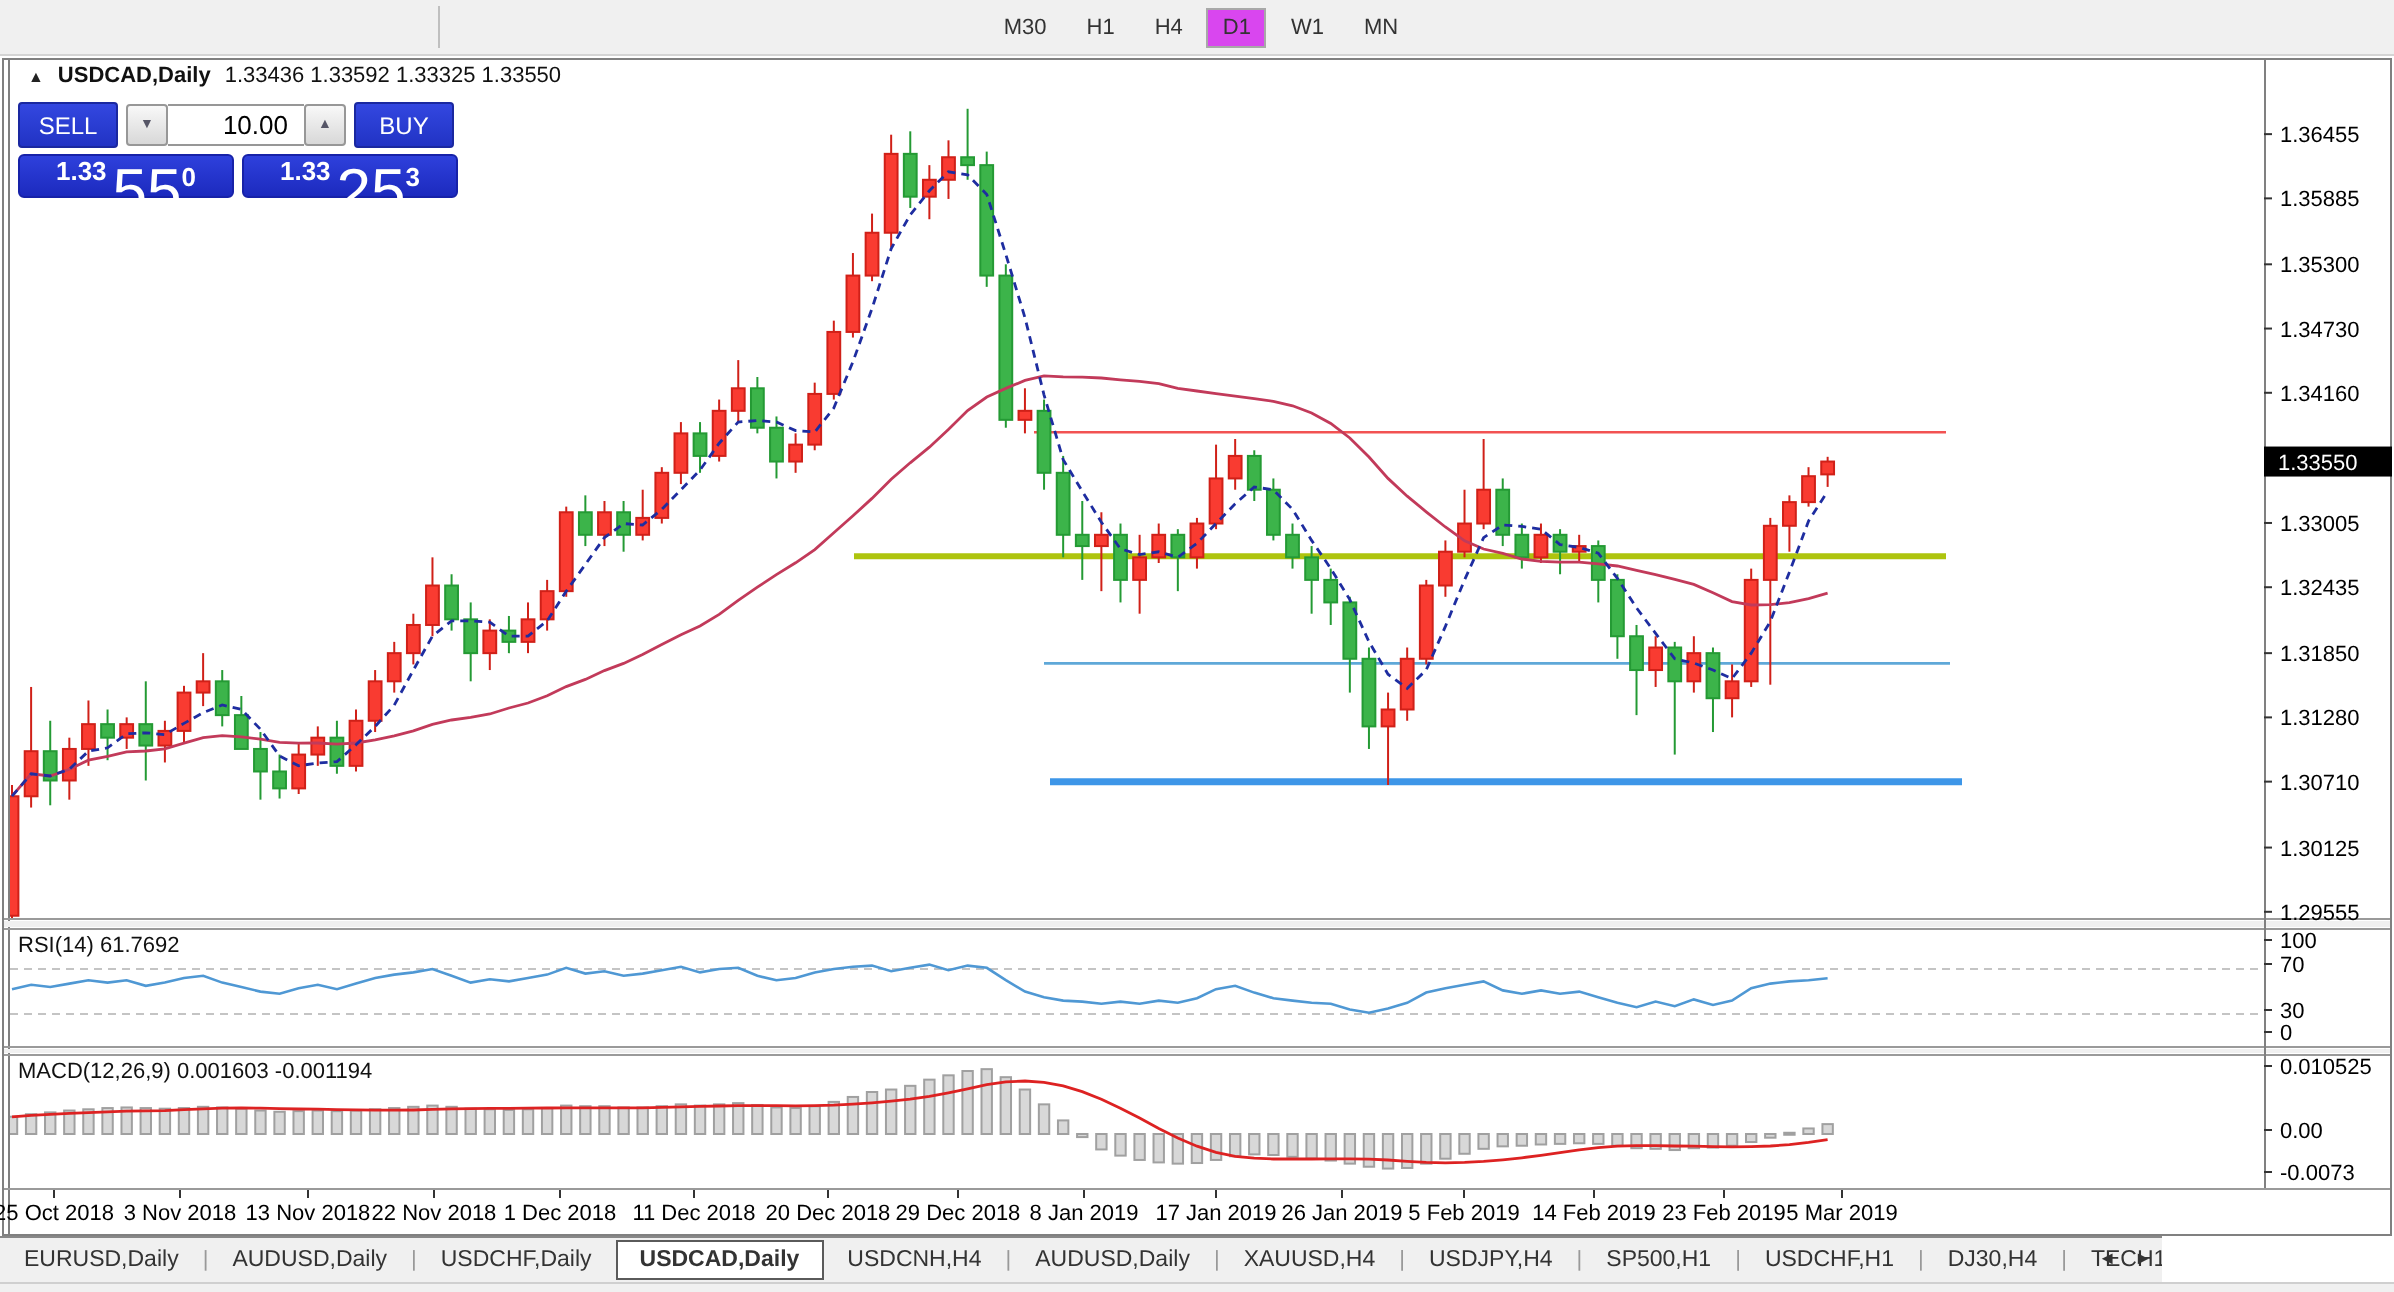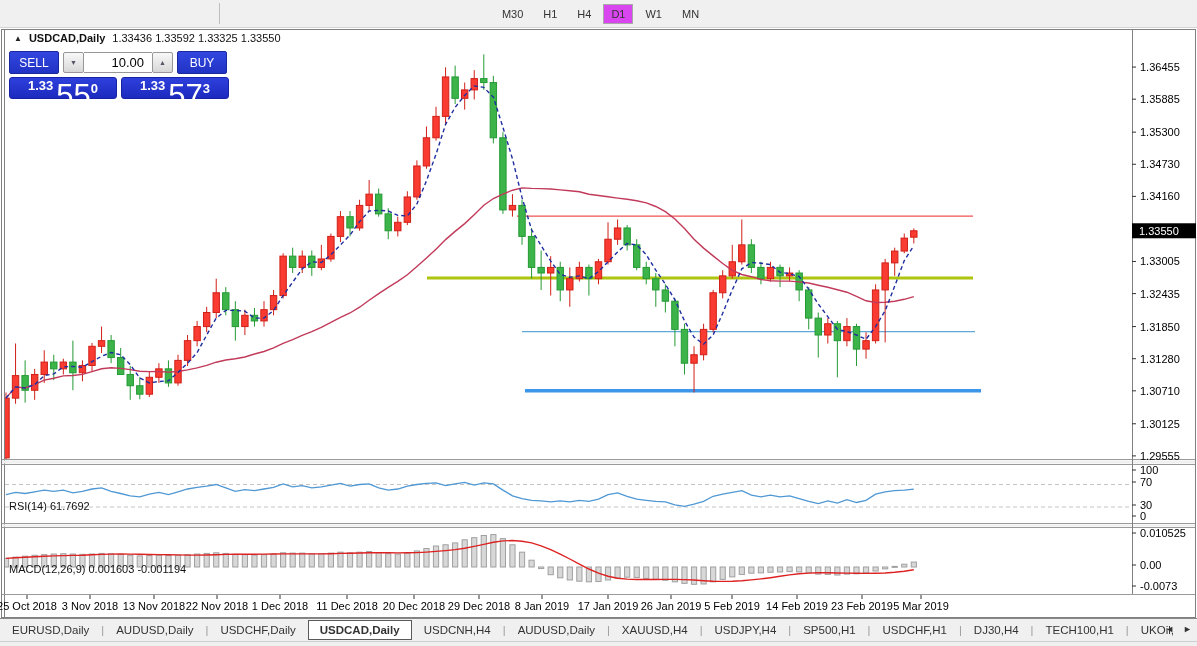--- a/index.html
+++ b/index.html
@@ -37,24 +37,24 @@
        font-family:"Liberation Sans",sans-serif;font-size:13px;text-align:right;padding-right:8px;color:#000;}
   .blue-btn.buy{margin-left:4px;}
   .tp-row2{display:flex;gap:4px;margin-top:3px;}
   .price-tile{width:108px;height:22px;background:linear-gradient(#2e40dc,#1c2abe);border:1px solid #1722a8;
               border-radius:3px;color:#fff;display:flex;justify-content:center;cursor:default;text-align:right;}
   .px-small{font-size:13px;font-weight:bold;align-self:flex-end;padding-bottom:5px;margin-right:3px;}
   .px-big{font-size:31px;line-height:36px;text-decoration:underline;}
   .px-sup{font-size:13px;font-weight:bold;align-self:flex-start;padding-top:3px;}
 
   
-  .ind-label{position:absolute;left:9px;font-size:11px;color:#111;margin-top:33px;}
+  .ind-label{position:absolute;left:9px;font-size:11px;color:#111;}
 
   
-  .tabbar{position:absolute;left:0;top:618px;width:1197px;height:23px;background:#f0f0f0;
+  .tabbar{position:absolute;left:0;top:618px;width:1081px;height:23px;background:#f0f0f0;
           border-top:1px solid #888;display:flex;align-items:center;overflow:hidden;padding-right:52px;}
   .tab{font-size:11.5px;color:#333;padding:4px 12px;white-space:nowrap;cursor:default;}
   .tab.active{background:#fff;border:1px solid #5a5a5a;font-weight:bold;padding:3px 11px;}
   .tab-sep{color:#999;font-size:11px;}
   .tab-scroll{position:absolute;right:5px;top:5px;display:flex;gap:9px;}
   .tab-scroll span{font-size:9px;color:#333;cursor:default;}
   .bottom-strip{position:absolute;left:0;top:641px;width:1197px;height:5px;background:#f0f0f0;
                 border-top:1px solid #cfcfcf;}
 </style>
 </head>
@@ -486,21 +486,21 @@
       <button class="blue-btn buy">BUY</button>
     </div>
     <div class="tp-row2">
       <div class="price-tile">
         <span class="px-small">1.33</span>
         <span class="px-big">55</span>
         <span class="px-sup">0</span>
       </div>
       <div class="price-tile">
         <span class="px-small">1.33</span>
-        <span class="px-big">57</span>
+        <span class="px-big">25</span>
         <span class="px-sup">3</span>
       </div>
     </div>
   </div>
 
   <div class="ind-label" style="top:467px">RSI(14) 61.7692</div>
   <div class="ind-label" style="top:530px">MACD(12,26,9) 0.001603 -0.001194</div>
 
   <div class="tabbar" id="tabbar">
       <div class="tab">EURUSD,Daily</div>

